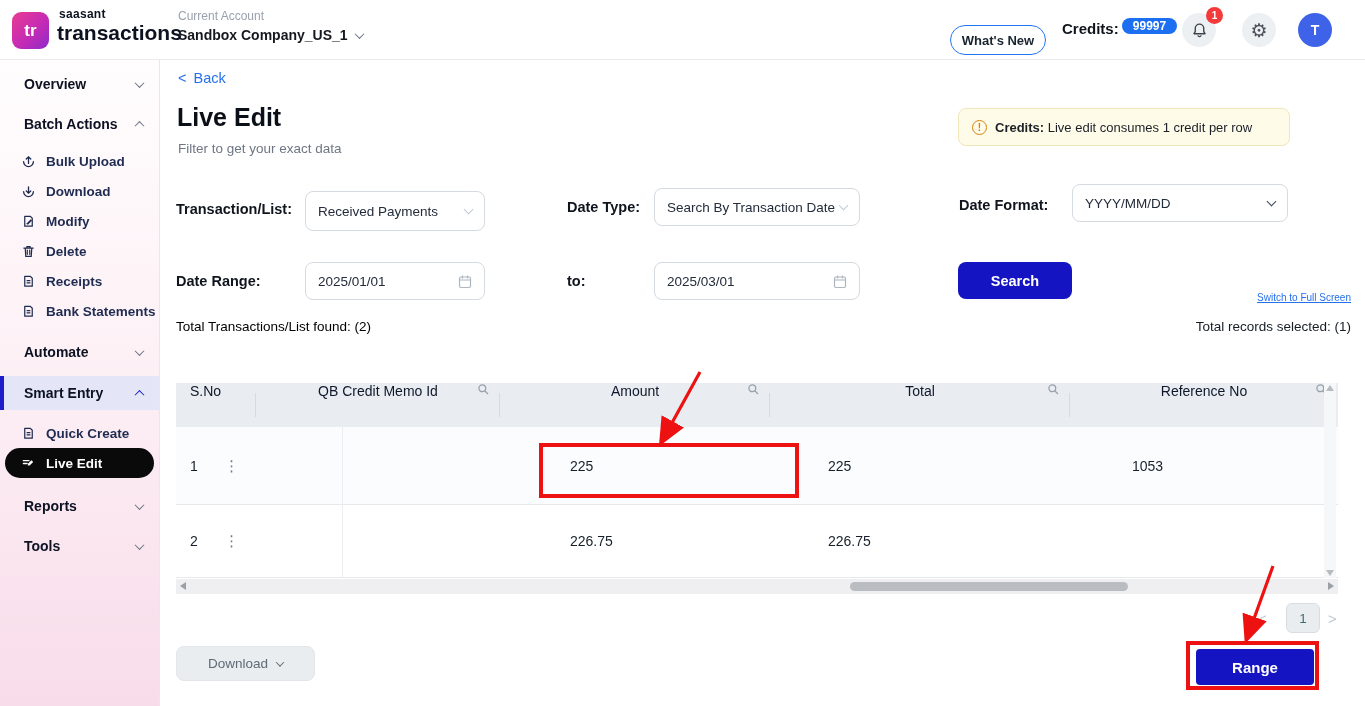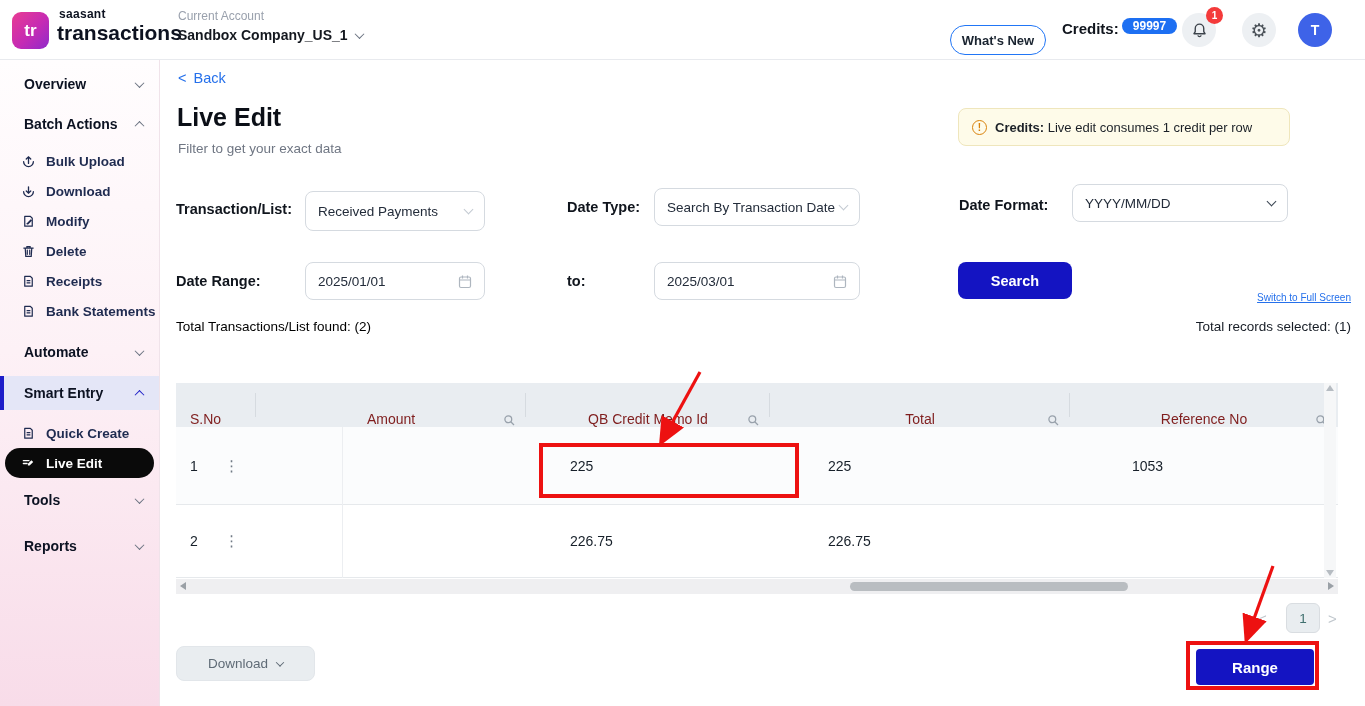--- a/index.html
+++ b/index.html
@@ -59,21 +59,21 @@
   .btn-primary { background:#1414C2; color:#fff; border:none; font-weight:bold; font-size:14.5px; display:flex; align-items:center;
     justify-content:center; cursor:pointer; font-family:"Liberation Sans",sans-serif; }
   .search-btn { position:absolute; left:798px; top:202px; width:114px; height:37px; border-radius:8px; }
   .fullscreen { position:absolute; right:14px; top:232px; font-size:10px; color:#2570EB; text-decoration:underline; cursor:pointer; }
   .found { position:absolute; left:16px; top:259px; font-size:13.5px; color:#000000; }
   .selected { position:absolute; right:14px; top:259px; font-size:13.5px; color:#171D26; }
 
   
   .tablewrap { position:absolute; left:16px; top:323px; width:1162px; height:195px; background:#fff; }
   .thead { position:absolute; left:0; top:0; width:1162px; height:44px; background:#E9EDF1; display:flex; }
-  .th { position:relative; display:flex; align-items:flex-end; justify-content:center; font-size:14px; font-weight:500; color:#7f1d1d; }
+  .th { position:relative; display:flex; align-items:flex-start; justify-content:center; font-size:14px; font-weight:500; color:#0f172a; }
   .th:not(:last-child)::after { content:""; position:absolute; right:0; top:10px; bottom:10px; width:1px; background:#D6DBE0; }
   .th .mag { position:absolute; right:10px; cursor:pointer; }
   .trow { position:absolute; left:0; width:1162px; display:flex; align-items:center; border-bottom:1px solid #E6E9EC; font-size:14px; color:#17202A; }
   .row1 { top:44px; height:78px; background:#FBFCFD; }
   .row2 { top:122px; height:73px; background:#fff; }
   .cell { position:absolute; }
   .body-div { position:absolute; left:166px; top:44px; height:151px; width:1px; background:#ECEEF1; }
   .kebab { color:#707A85; font-size:15px; cursor:pointer; letter-spacing:0; }
   .vscroll { position:absolute; left:1164px; top:323px; width:12px; height:195px; background:#F6F7F8; display:flex; flex-direction:column; justify-content:space-between; align-items:center; padding:2px 0; }
   .varrow { width:0; height:0; border-left:4px solid transparent; border-right:4px solid transparent; cursor:pointer; }
@@ -194,26 +194,26 @@
       </svg>
     <span>Quick Create</span>
   </div>
   <div class="side-sub pill-active">
     <svg width="15" height="15" viewBox="0 0 16 16">
         <path d="M2.5 5h6M2.5 8h4" stroke="#fff" stroke-width="1.4" stroke-linecap="round"></path>
         <path d="M9.2 10.2 13 6.4l-1.9-1.9-3.8 3.8v1.9z" fill="#fff"></path>
       </svg>
     <span>Live Edit</span>
   </div>
+  <div class="side-section" style="margin-top:10px;">
+    <span>Reports</span>
+      <span class="chev down"></span>
+  </div>
   <div class="side-section" style="margin-top:4px;">
     <span>Tools</span>
-      <span class="chev down"></span>
-  </div>
-  <div class="side-section" style="margin-top:10px;">
-    <span>Reports</span>
       <span class="chev down"></span>
   </div>
 </div>
 
 <div class="main">
   <div class="back">
     <span>&lt;</span>
     <span>Back</span>
   </div>
   <div class="page-title">Live Edit</div>
@@ -261,29 +261,29 @@
   <div class="fullscreen">Switch to Full Screen</div>
 
   <div class="found">Total Transactions/List found: (2)</div>
   <div class="selected">Total records selected: (1)</div>
 
   <div class="tablewrap">
     <div class="thead">
       <div class="th" style="width:80px; justify-content:flex-start; padding-left:14px;">
           <span>S.No</span>
         </div>
-      <div class="th" style="width:270px;">
-        <span>Amount</span>
+      <div class="th" style="width:244px;">
+        <span>QB Credit Memo Id</span>
         <svg class="mag" width="13" height="13" viewBox="0 0 13 13">
             <circle cx="5.3" cy="5.3" r="3.4" fill="none" stroke="#98A1AB" stroke-width="1.3"></circle>
             <path d="M8 8l3 3" stroke="#98A1AB" stroke-width="1.3"></path>
           </svg>
       </div>
-      <div class="th" style="width:244px;">
-        <span>QB Credit Memo Id</span>
+      <div class="th" style="width:270px;">
+        <span>Amount</span>
         <svg class="mag" width="13" height="13" viewBox="0 0 13 13">
             <circle cx="5.3" cy="5.3" r="3.4" fill="none" stroke="#98A1AB" stroke-width="1.3"></circle>
             <path d="M8 8l3 3" stroke="#98A1AB" stroke-width="1.3"></path>
           </svg>
       </div>
       <div class="th" style="width:300px;">
         <span>Total</span>
         <svg class="mag" width="13" height="13" viewBox="0 0 13 13">
             <circle cx="5.3" cy="5.3" r="3.4" fill="none" stroke="#98A1AB" stroke-width="1.3"></circle>
             <path d="M8 8l3 3" stroke="#98A1AB" stroke-width="1.3"></path>

